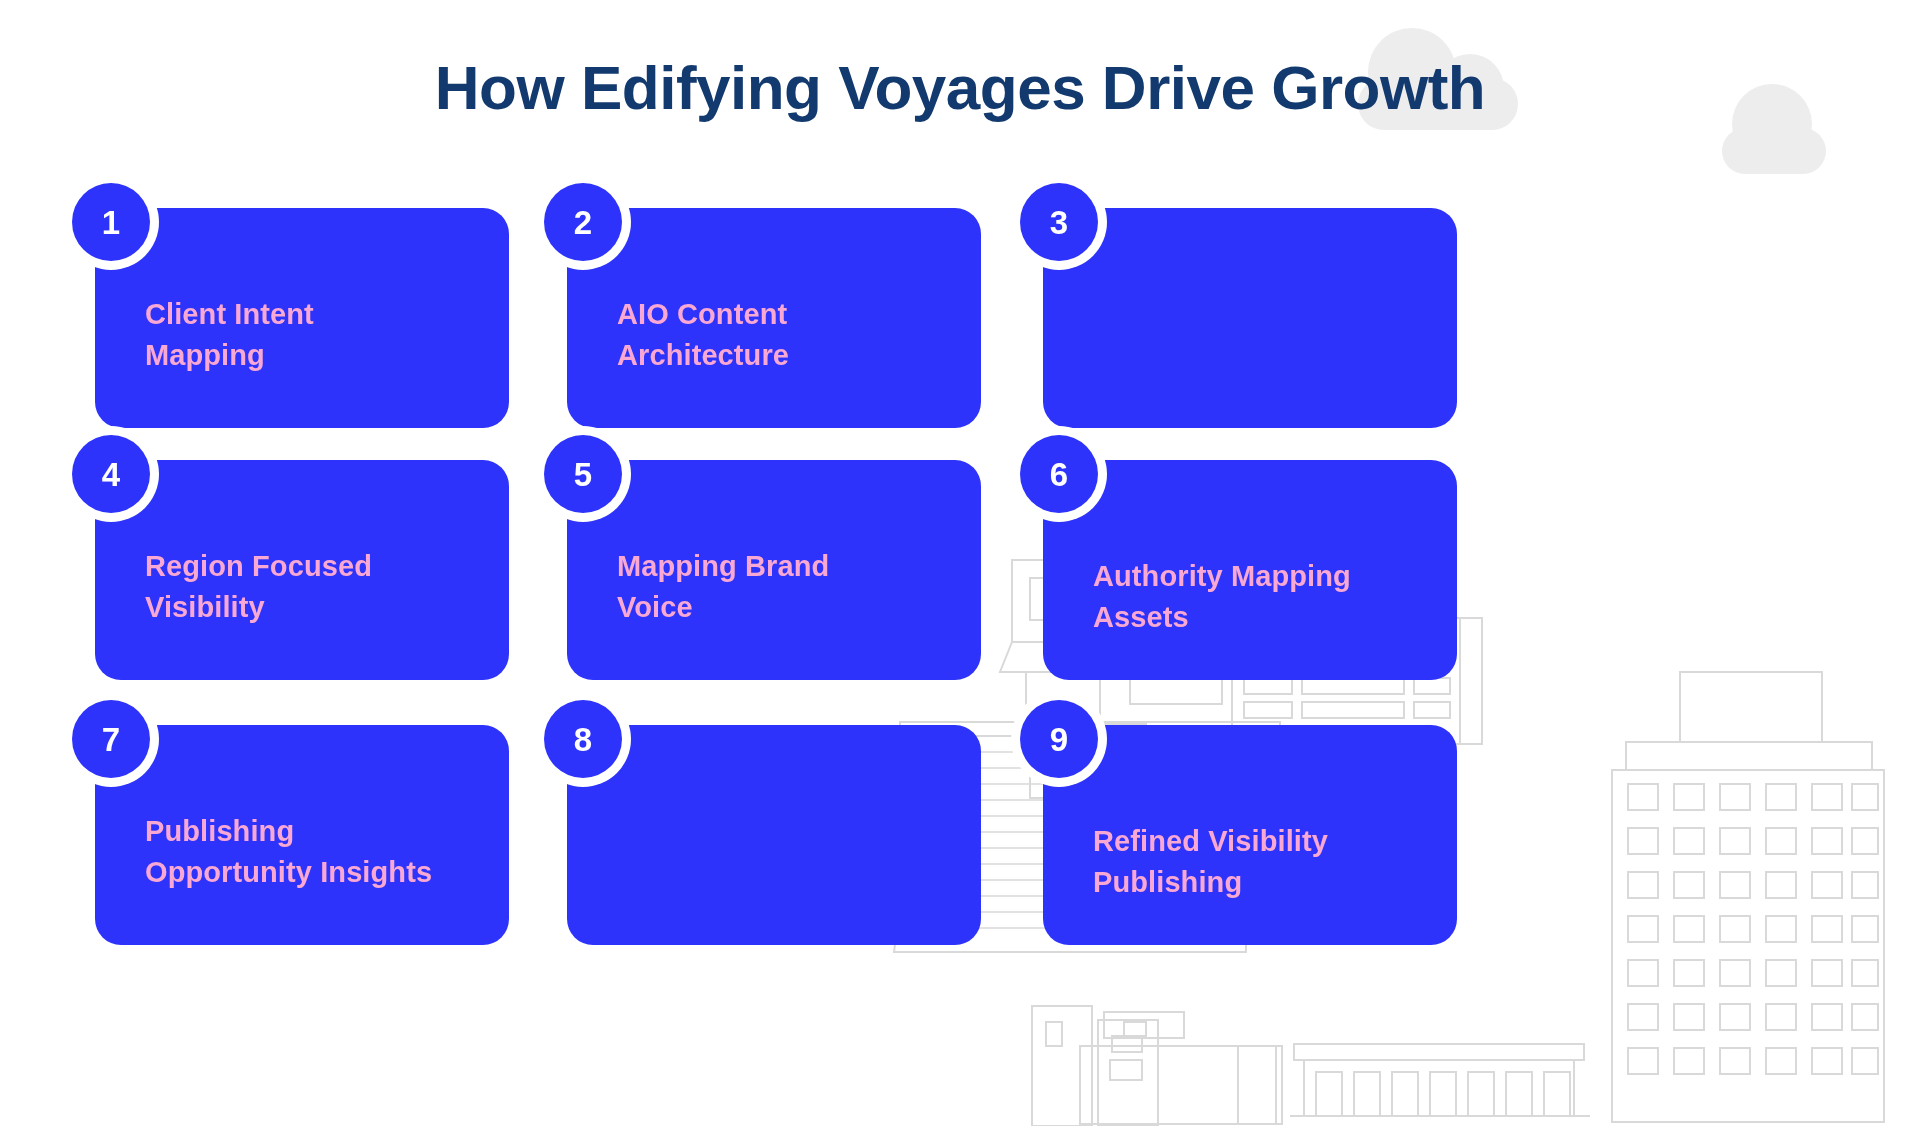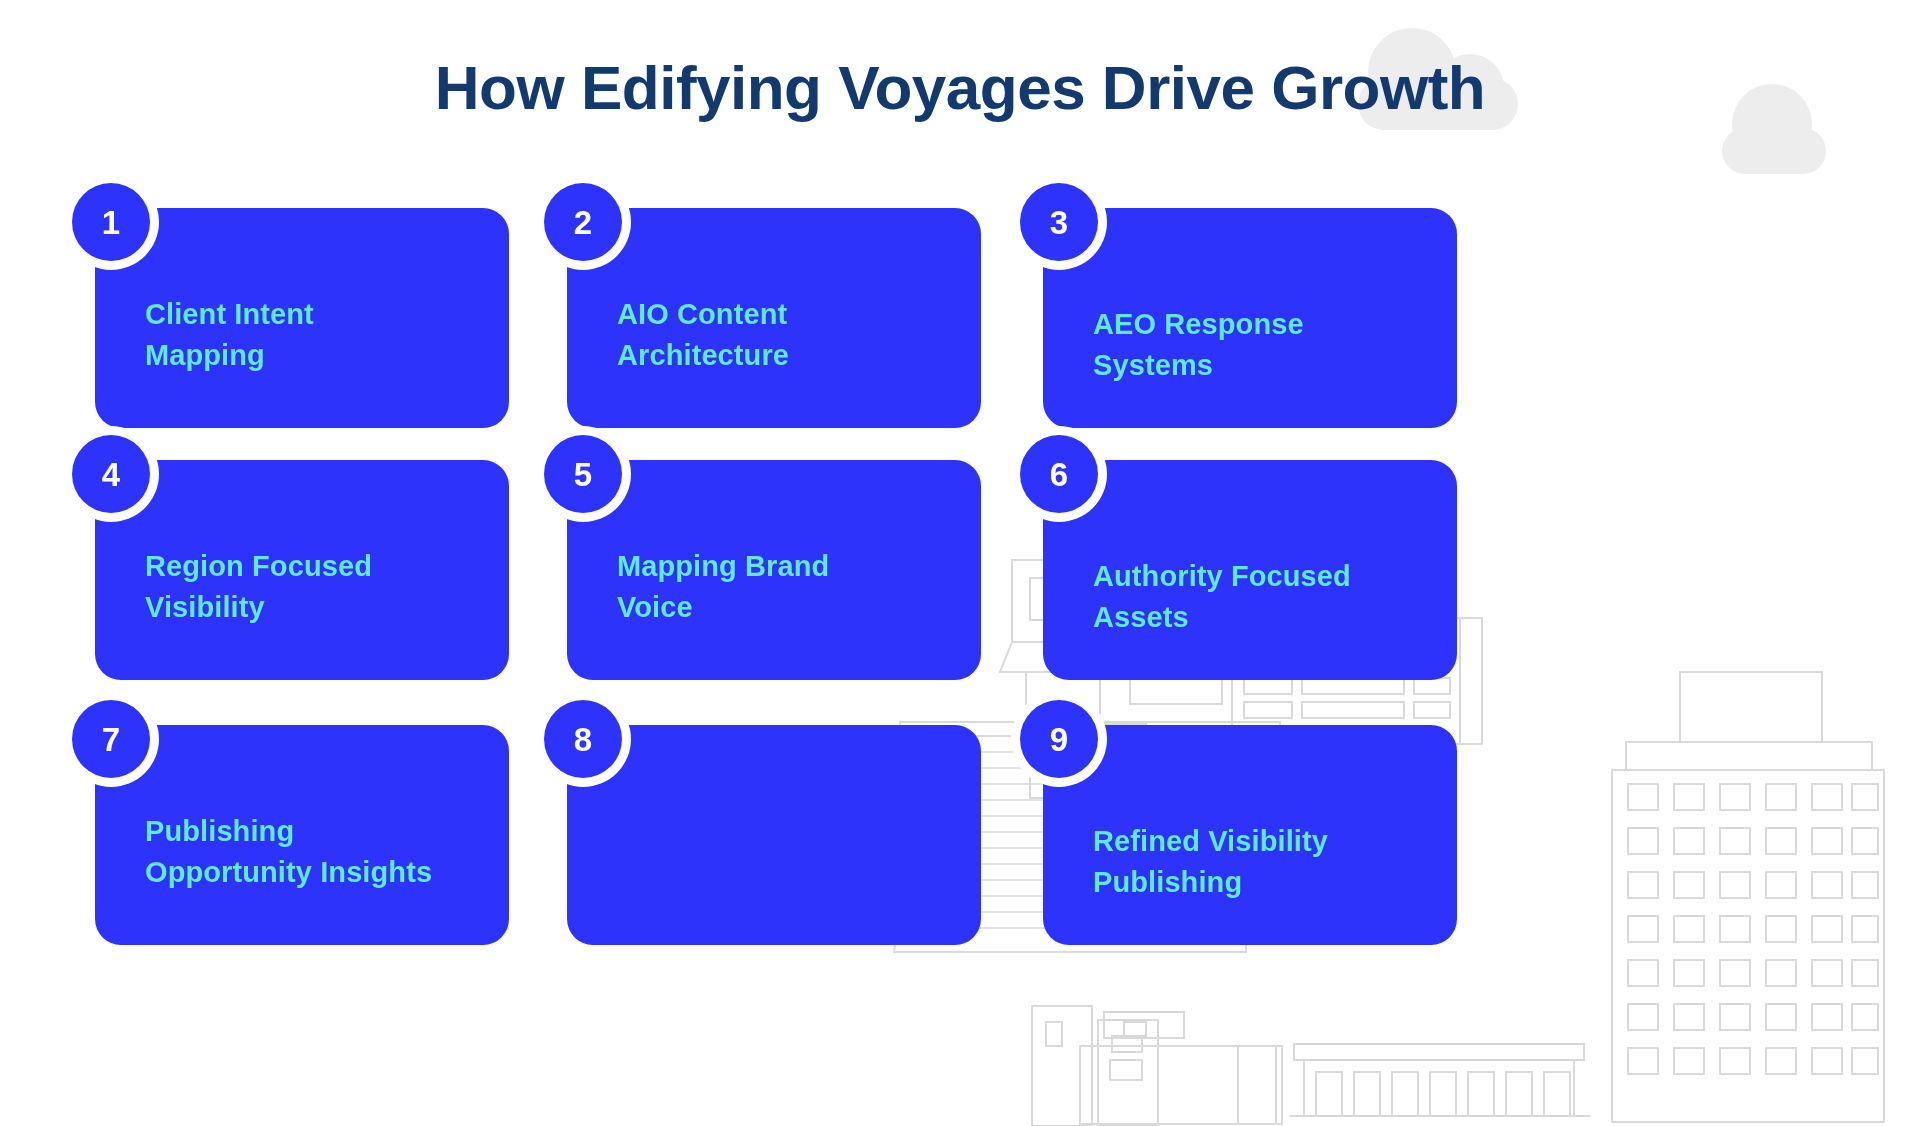--- a/index.html
+++ b/index.html
@@ -61,21 +61,21 @@
     border-radius: 26px;
     box-sizing: border-box;
   }
   .card-inner {
     position: absolute;
     left: 50px;
     right: 26px;
     top: 86px;
   }
   .card-title {
-    color: #5eead4;
+    color: #f9a8d4;
     font-size: 29px;
     font-weight: 700;
     line-height: 1.42;
     letter-spacing: 0.1px;
     white-space: pre-line;
     font-family: "Liberation Sans", sans-serif;
   }
   
   .badge-ring {
     position: absolute;
@@ -294,24 +294,20 @@
         </div>
       </div>
     </div>
 
     <div class="card-wrap" style="left:1043px; top:208px;">
       <div class="card">
         <div class="badge-ring"></div>
         <div class="badge">
           <span class="badge-num">3</span>
         </div>
-        <div class="card-inner" style="top:96px;">
-          <div class="card-title">AEO Response
-Systems</div>
-        </div>
       </div>
     </div>
 
     <div class="card-wrap" style="left:95px; top:460px;">
       <div class="card">
         <div class="badge-ring"></div>
         <div class="badge">
           <span class="badge-num">4</span>
         </div>
         <div class="card-inner">
@@ -334,21 +330,21 @@
       </div>
     </div>
 
     <div class="card-wrap" style="left:1043px; top:460px;">
       <div class="card">
         <div class="badge-ring"></div>
         <div class="badge">
           <span class="badge-num">6</span>
         </div>
         <div class="card-inner" style="top:96px;">
-          <div class="card-title">Authority Focused
+          <div class="card-title">Authority Mapping
 Assets</div>
         </div>
       </div>
     </div>
 
     <div class="card-wrap" style="left:95px; top:725px;">
       <div class="card">
         <div class="badge-ring"></div>
         <div class="badge">
           <span class="badge-num">7</span>

